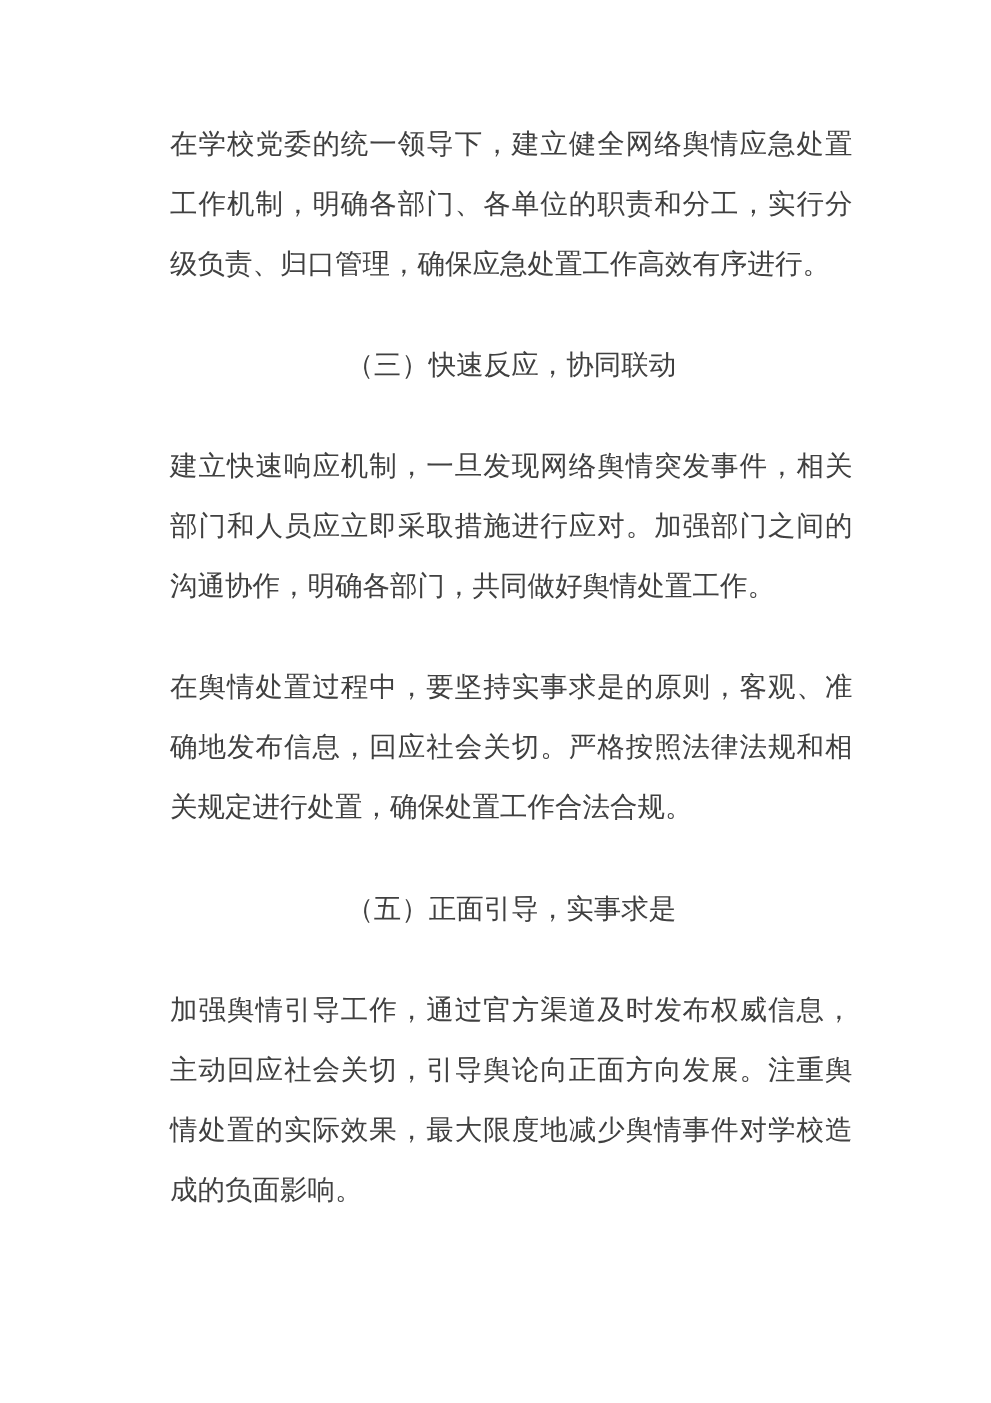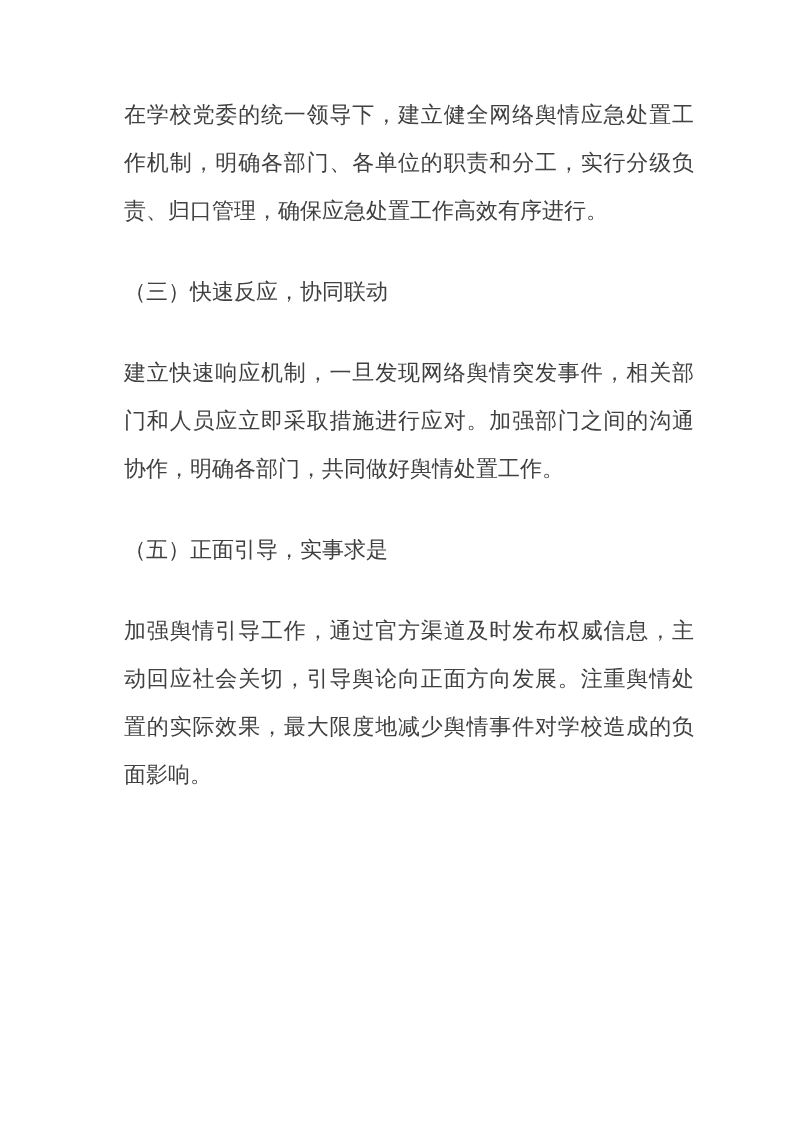--- a/index.html
+++ b/index.html
@@ -16,39 +16,40 @@
   .page {
     box-sizing: border-box;
     width: 793px;
     height: 1122px;
     background: #ffffff;
     padding: 58px 95px 0 120px;
   }
   .para {
     font-size: 22px;
     line-height: 48px;
-    margin: 33px 4px;
+    margin: 33px 16px;
     color: #404040;
     text-align: justify;
     text-justify: inter-ideograph;
     letter-spacing: 0;
     font-weight: normal;
   }
   .heading {
-    text-align: left;
+    text-align: center;
   }
 </style>
 </head>
 <body>
 
 <div class="page">
   <p class="para">在学校党委的统一领导下，建立健全网络舆情应急处置工作机制，明确各部门、各单位的职责和分工，实行分级负责、归口管理，确保应急处置工作高效有序进行。</p>
 
   <p class="para heading">（三）快速反应，协同联动</p>
 
   <p class="para">建立快速响应机制，一旦发现网络舆情突发事件，相关部门和人员应立即采取措施进行应对。加强部门之间的沟通协作，明确各部门，共同做好舆情处置工作。</p>
 
 
+  <p class="para">在舆情处置过程中，要坚持实事求是的原则，客观、准确地发布信息，回应社会关切。严格按照法律法规和相关规定进行处置，确保处置工作合法合规。</p>
 
   <p class="para heading">（五）正面引导，实事求是</p>
 
   <p class="para">加强舆情引导工作，通过官方渠道及时发布权威信息，主动回应社会关切，引导舆论向正面方向发展。注重舆情处置的实际效果，最大限度地减少舆情事件对学校造成的负面影响。</p>
 </div>
 
 </body></html>

